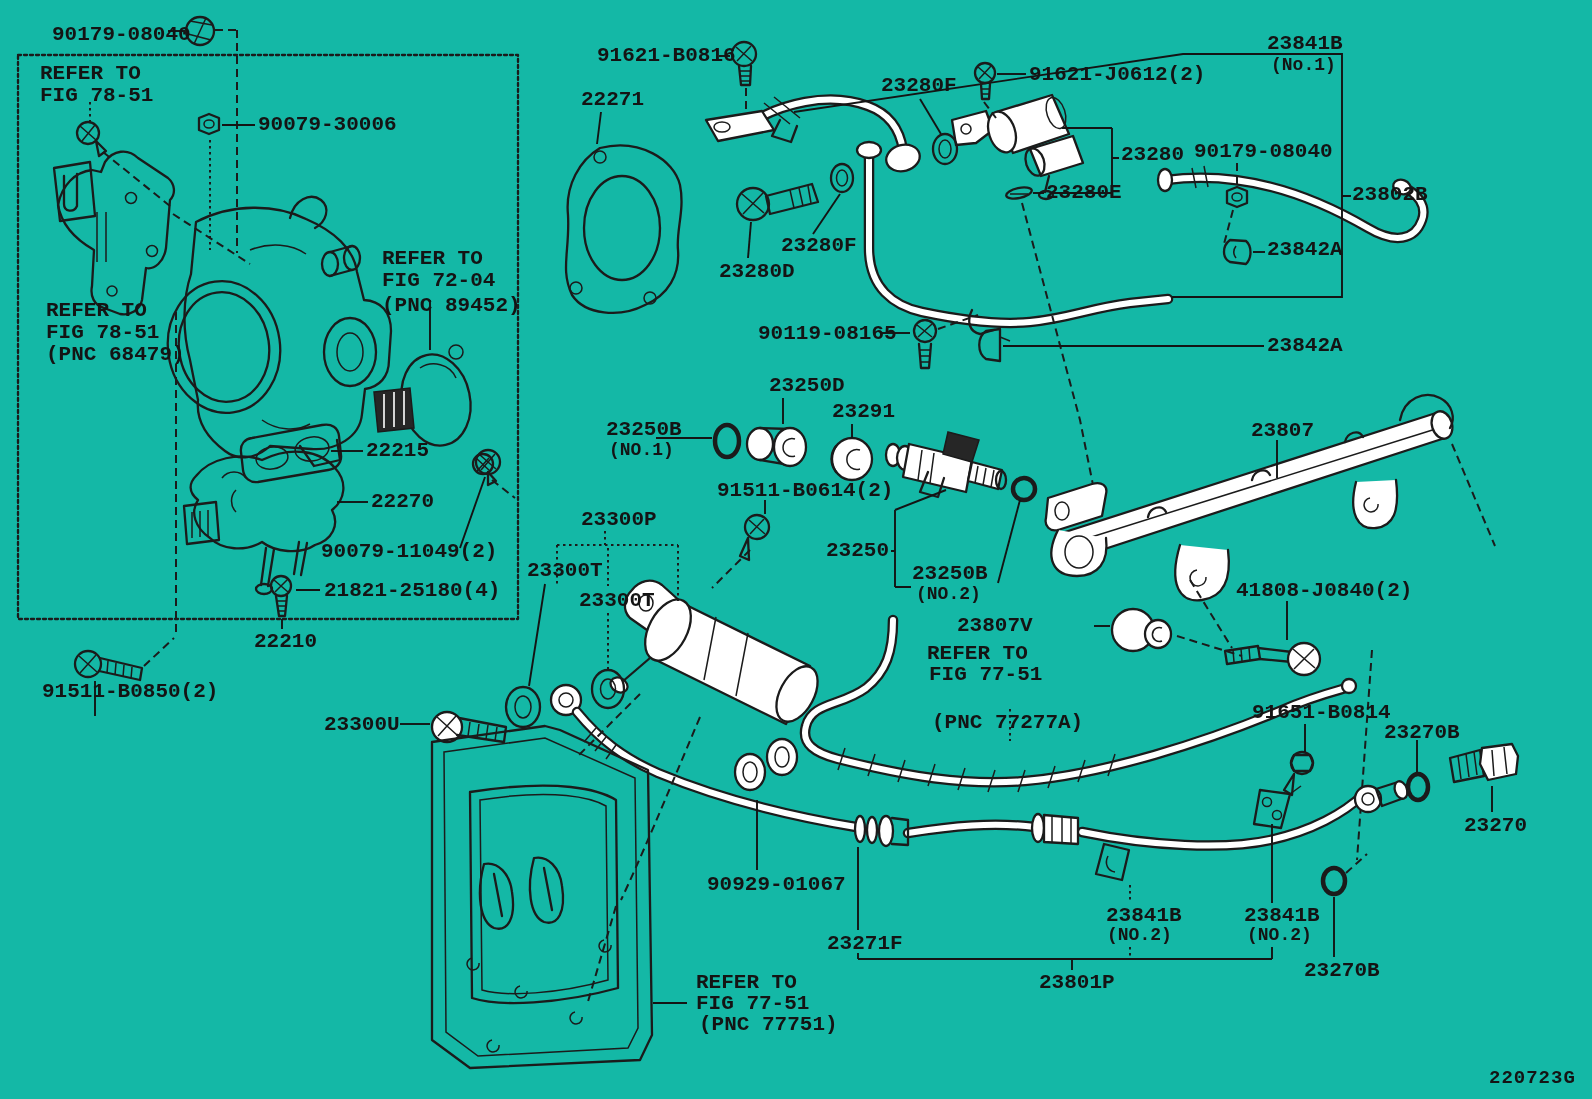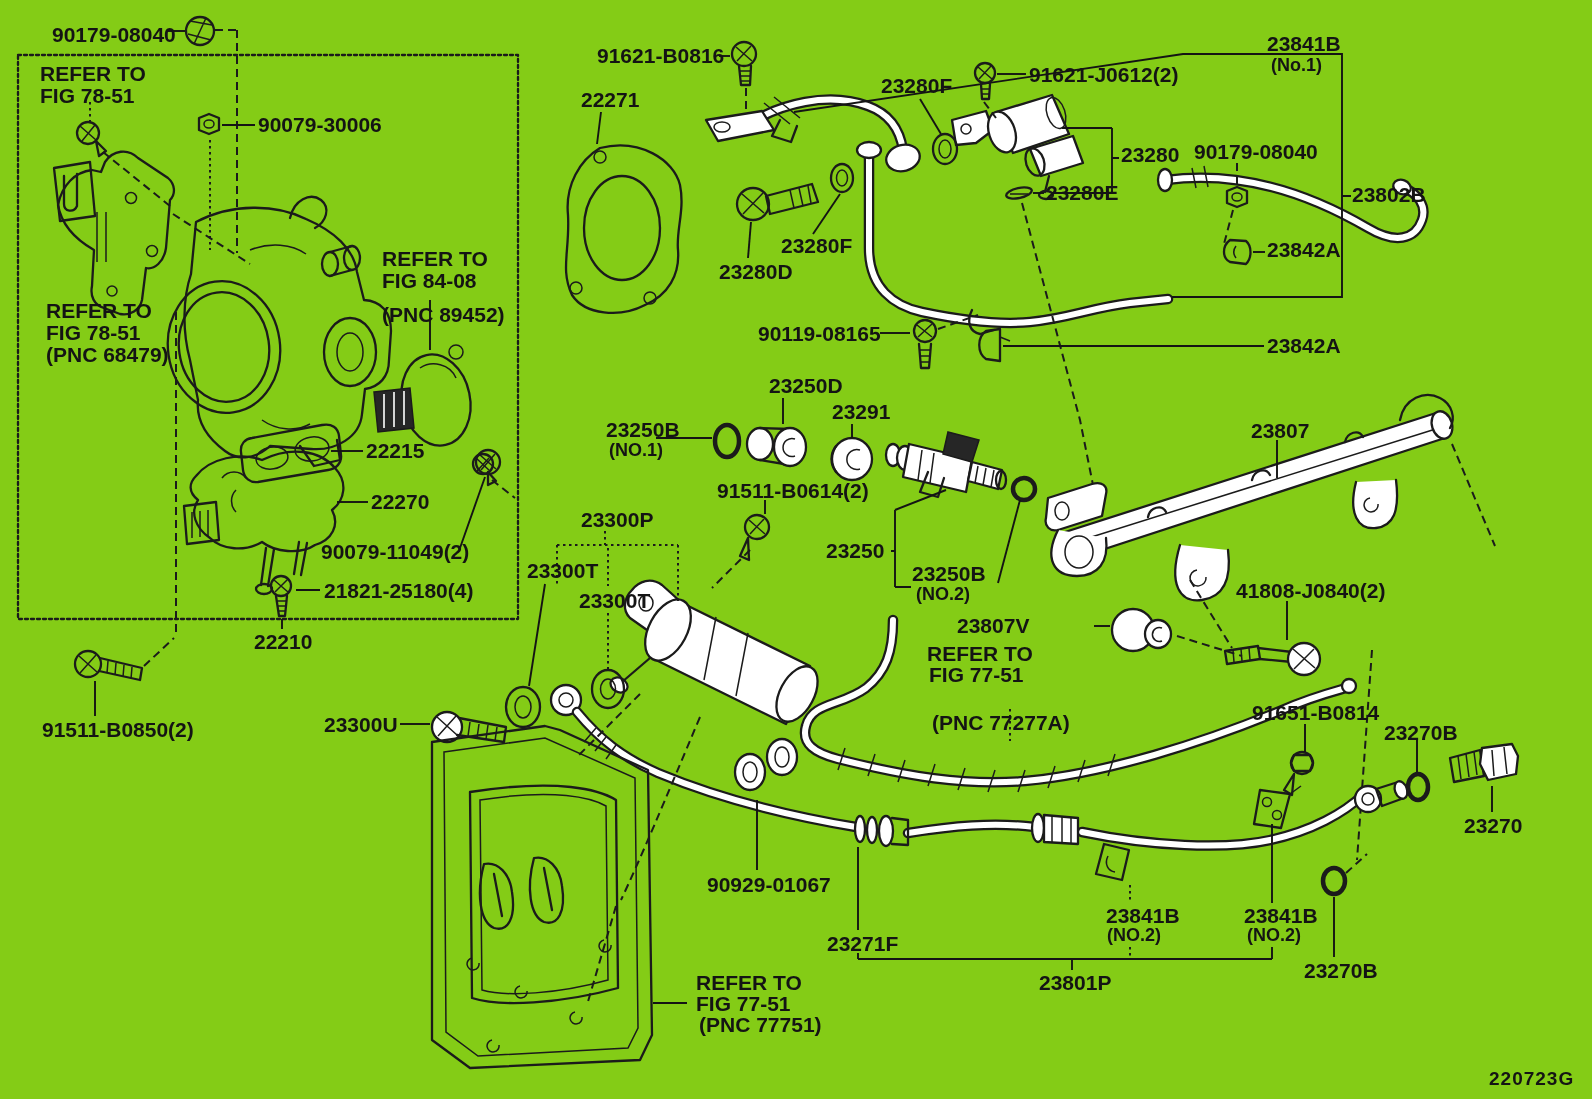--- a/index.html
+++ b/index.html
@@ -1,18 +1,18 @@
 <!DOCTYPE html>
 <html><head>
 <meta charset="utf-8">
 <style>
   html,body{margin:0;padding:0;background:#fff;}
   .stage{
-    position:relative;width:1592px;height:1099px;background:#84cc16;
-    font-family:Liberation Sans, sans-serif;overflow:hidden;
+    position:relative;width:1592px;height:1099px;background:#14b8a6;
+    font-family:Liberation Mono, monospace;overflow:hidden;
   }
   .stage svg{position:absolute;left:0;top:0;}
   .lbl{
     position:absolute;font-weight:bold;font-size:21px;line-height:21px;
     color:#141414;white-space:nowrap;letter-spacing:0px;
   }
   .lbl.sub{font-size:18px;line-height:18px;}
   .lbl.code{font-size:19px;letter-spacing:1px;}
   
   .ln{stroke:#1b1b1b;stroke-width:2.3;fill:none;stroke-linecap:round;stroke-linejoin:round;}
@@ -451,33 +451,33 @@
 </svg>
 
 <div class="lbl" style="left:52px;top:24px">90179-08040</div>
 
 <div class="lbl" style="left:40px;top:63px">REFER TO</div>
 <div class="lbl" style="left:40px;top:85px">FIG 78-51</div>
 
 <div class="lbl" style="left:258px;top:114px">90079-30006</div>
 
 <div class="lbl" style="left:382px;top:248px">REFER TO</div>
-<div class="lbl" style="left:382px;top:270px">FIG 84-08</div>
-<div class="lbl" style="left:382px;top:304px">(PNC 89452)</div>
+<div class="lbl" style="left:382px;top:270px">FIG 72-04</div>
+<div class="lbl" style="left:382px;top:295px">(PNC 89452)</div>
 
 <div class="lbl" style="left:46px;top:300px">REFER TO</div>
 <div class="lbl" style="left:46px;top:322px">FIG 78-51</div>
 <div class="lbl" style="left:46px;top:344px">(PNC 68479)</div>
 
 <div class="lbl" style="left:366px;top:440px">22215</div>
 <div class="lbl" style="left:371px;top:491px">22270</div>
 <div class="lbl" style="left:321px;top:541px">90079-11049(2)</div>
 <div class="lbl" style="left:324px;top:580px">21821-25180(4)</div>
 <div class="lbl" style="left:254px;top:631px">22210</div>
-<div class="lbl" style="left:42px;top:719px">91511-B0850(2)</div>
+<div class="lbl" style="left:42px;top:681px">91511-B0850(2)</div>
 <div class="lbl" style="left:324px;top:714px">23300U</div>
 
 <div class="lbl" style="left:597px;top:45px">91621-B0816</div>
 <div class="lbl" style="left:581px;top:89px">22271</div>
 <div class="lbl" style="left:881px;top:75px">23280F</div>
 <div class="lbl" style="left:1029px;top:64px">91621-J0612(2)</div>
 <div class="lbl" style="left:1121px;top:144px">23280</div>
 <div class="lbl" style="left:1194px;top:141px">90179-08040</div>
 <div class="lbl" style="left:1046px;top:182px">23280E</div>
 <div class="lbl" style="left:781px;top:235px">23280F</div>

